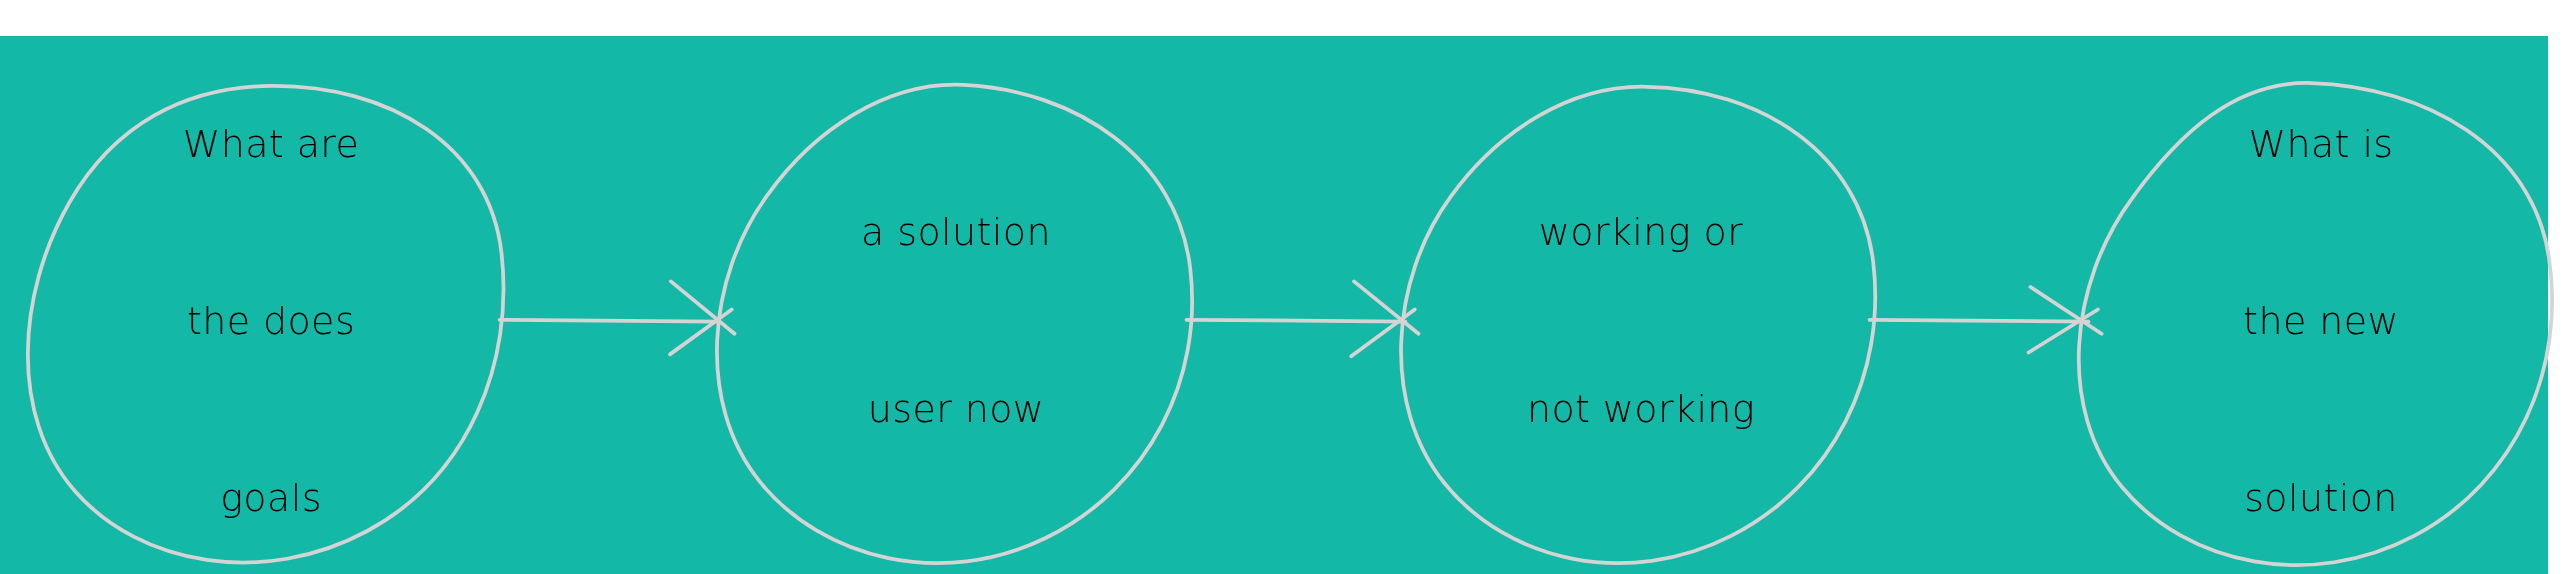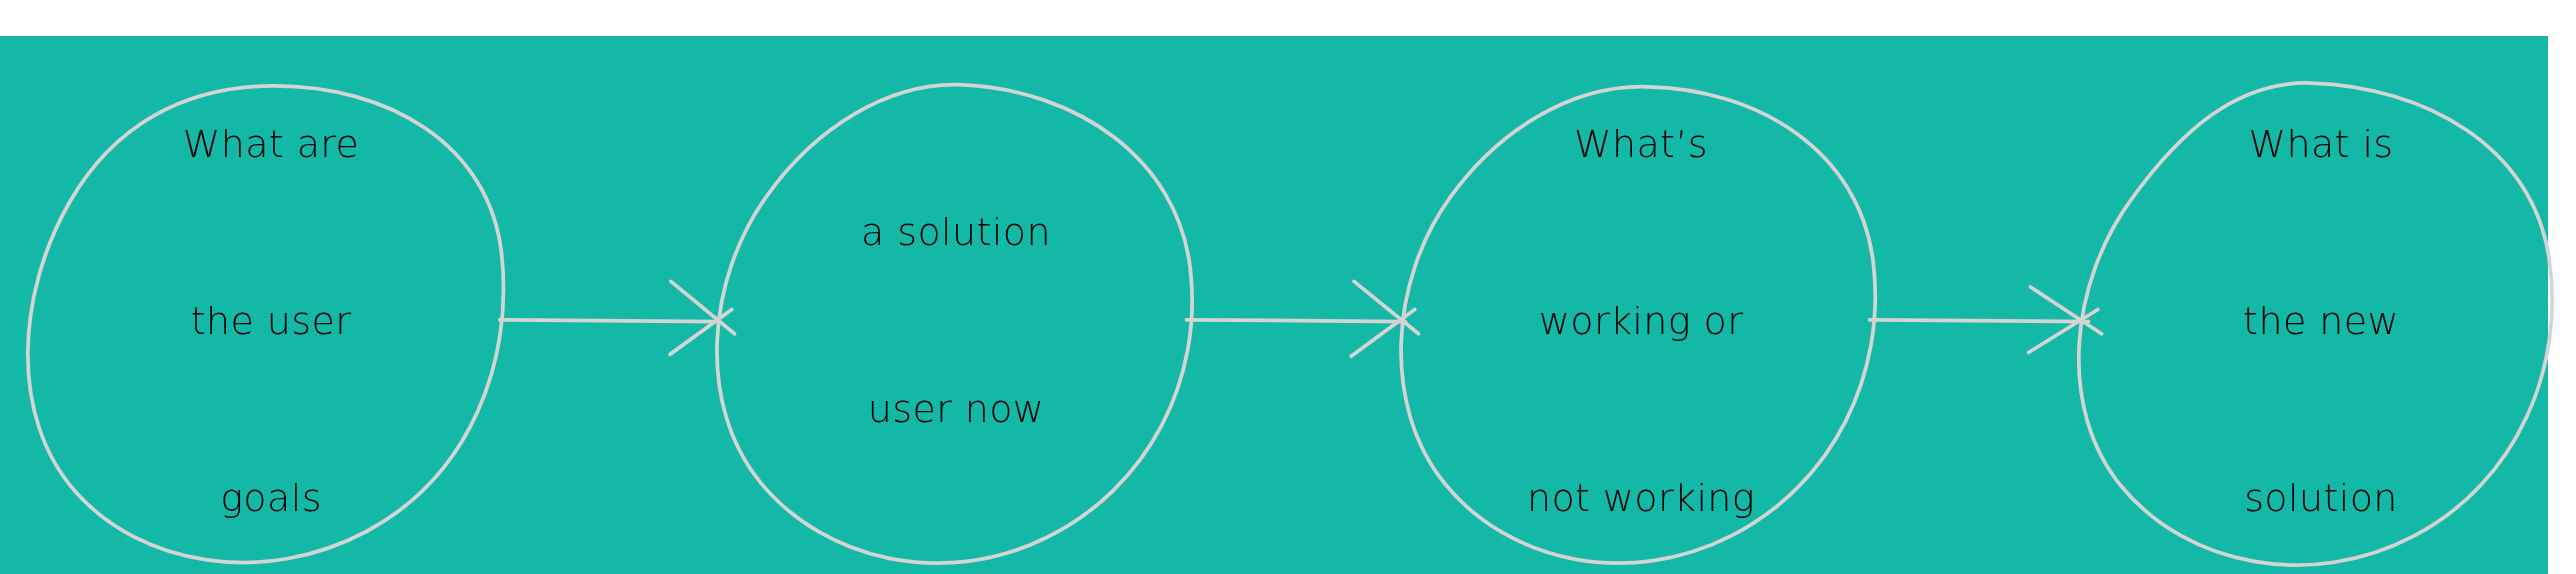--- a/index.html
+++ b/index.html
@@ -103,31 +103,30 @@
     <g>
       <path fill="none" stroke="#d4d4d4" stroke-width="4" stroke-linecap="round" d="M 1998 303 L 2232 305"></path>
       <path fill="none" stroke="#d4d4d4" stroke-width="4" stroke-linecap="round" d="M 2170 268 L 2246 318"></path>
       <path fill="none" stroke="#d4d4d4" stroke-width="4" stroke-linecap="round" d="M 2168 338 L 2242 292"></path>
     </g>
 
   </svg>
 
   <div class="node-label" style="left:271px; top:285px;">
     <span class="line">What are</span>
-    <span class="line">the user</span>
+    <span class="line">the does</span>
     <span class="line">goals</span>
   </div>
 
   <div class="node-label" style="left:956px; top:285px;">
     <span class="line">a solution</span>
     <span class="line">user now</span>
   </div>
 
   <div class="node-label" style="left:1641px; top:285px;">
-    <span class="line">What’s</span>
     <span class="line">working or</span>
     <span class="line">not working</span>
   </div>
 
   <div class="node-label" style="left:2321px; top:285px;">
     <span class="line">What is</span>
     <span class="line">the new</span>
     <span class="line">solution</span>
   </div>
 

